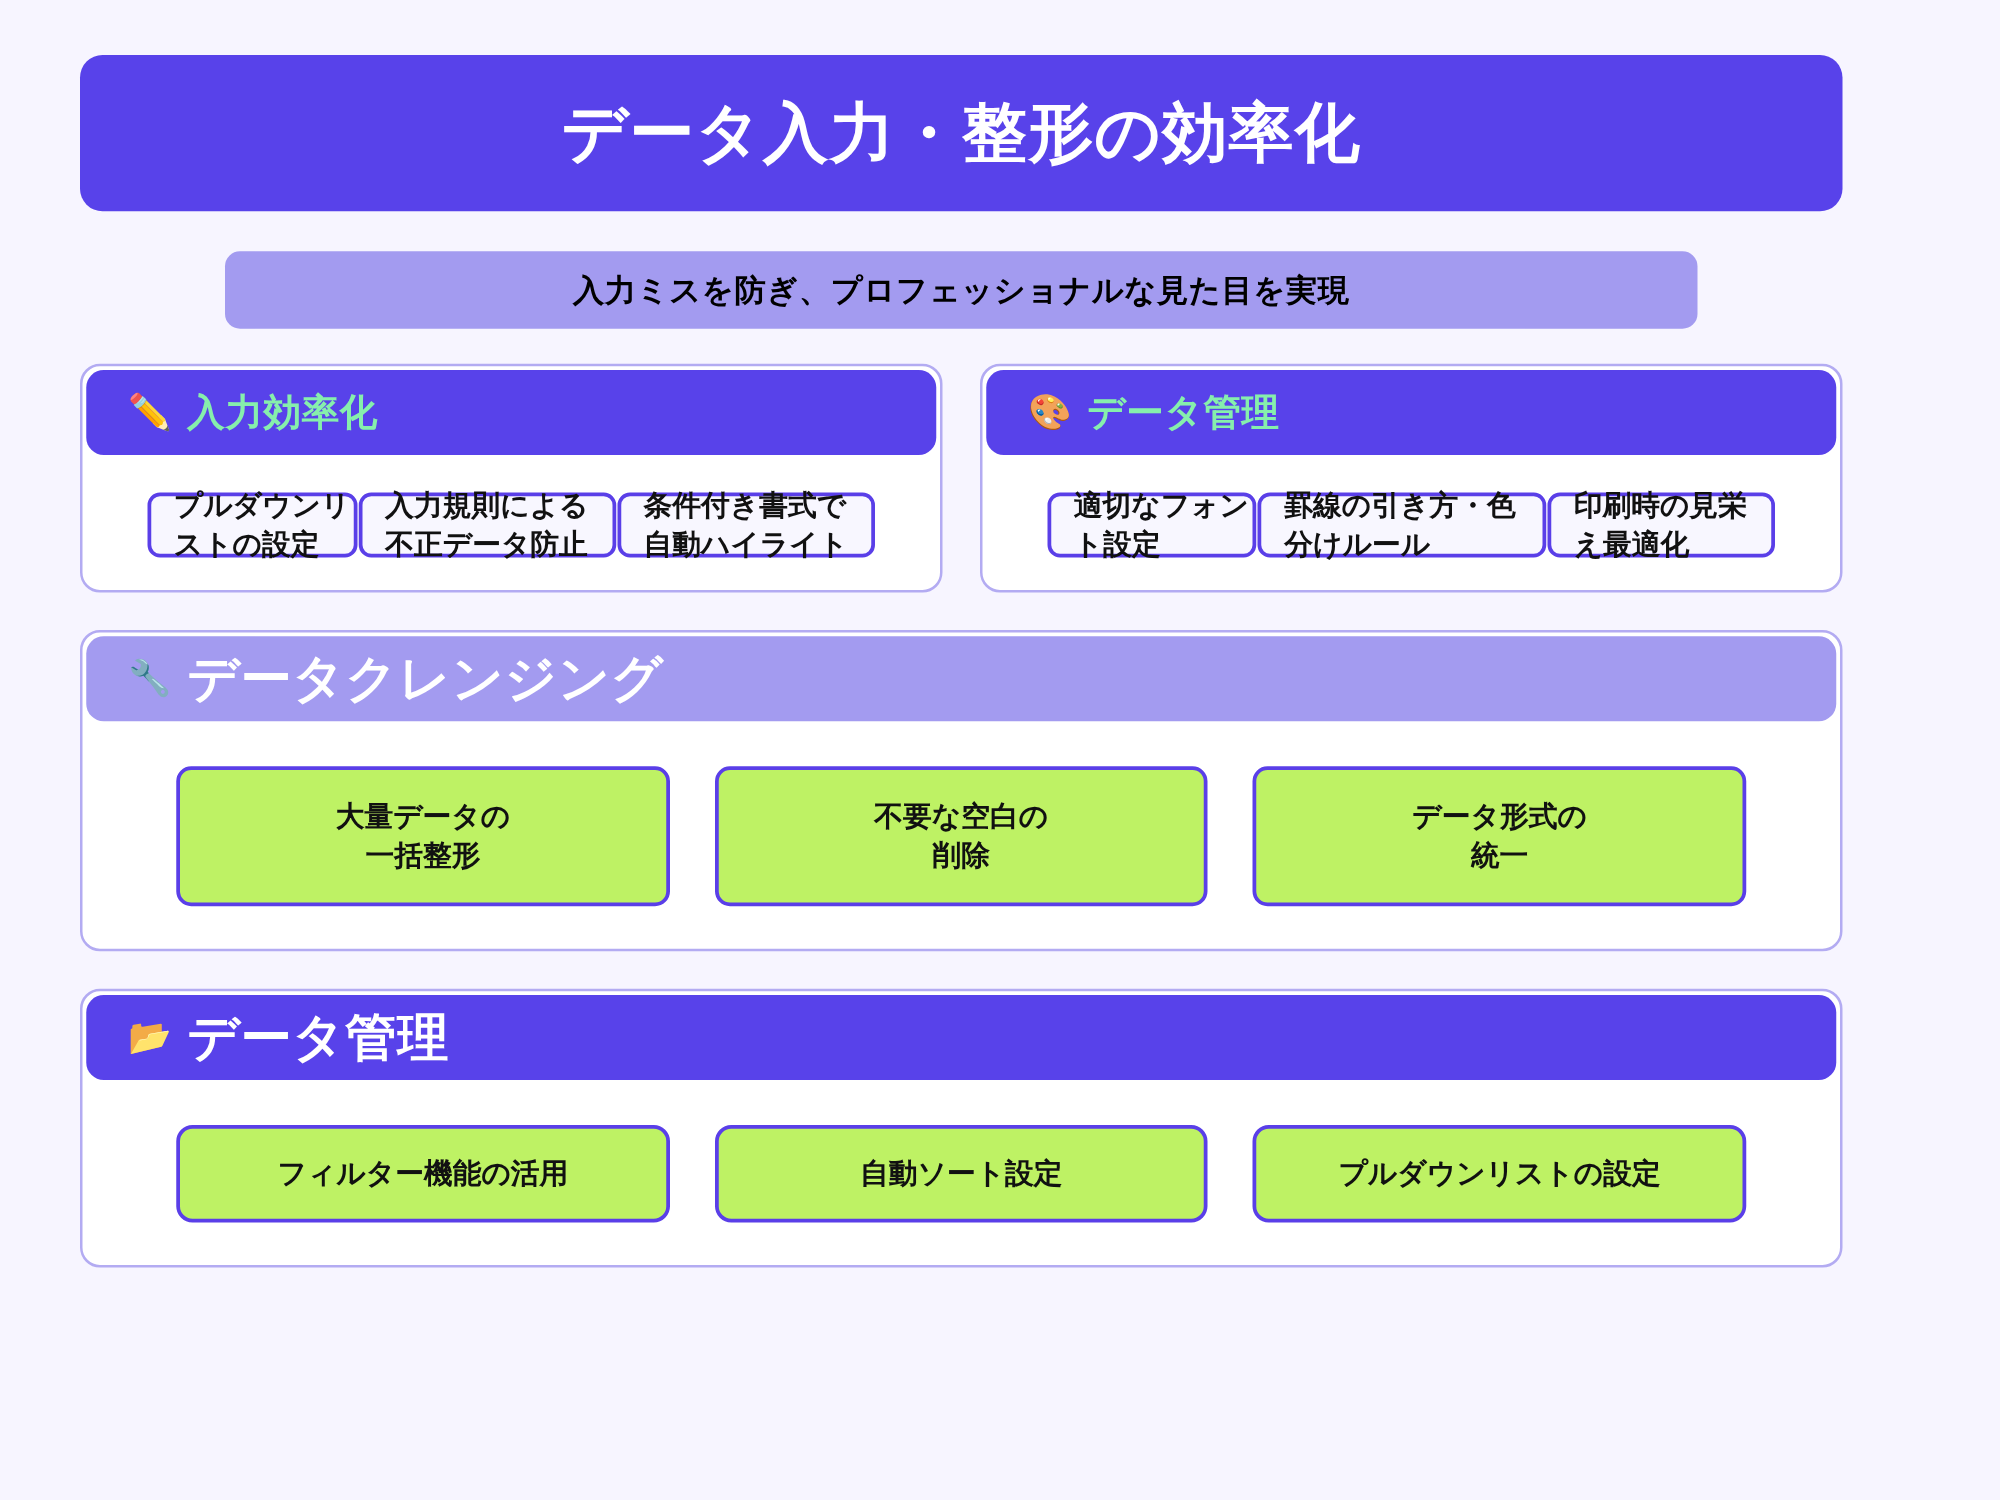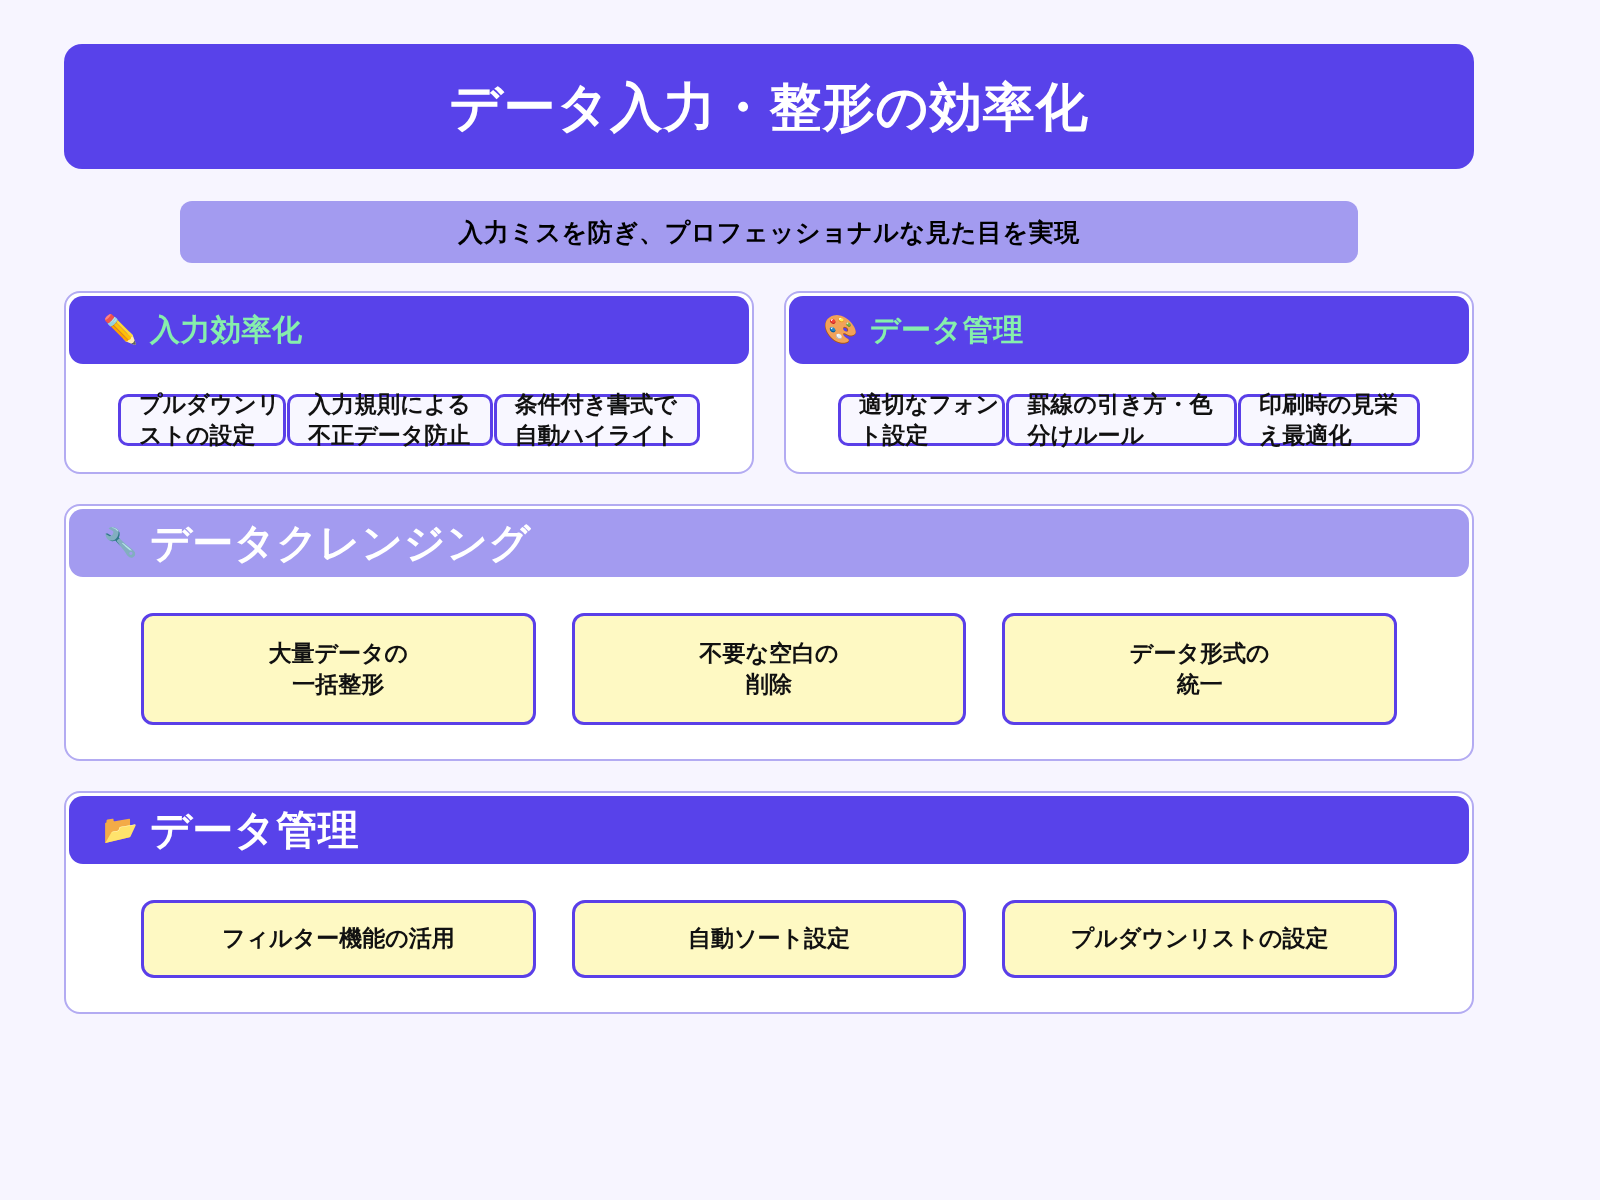--- a/index.html
+++ b/index.html
@@ -158,21 +158,21 @@
   .section-body {
     padding: 36px 75px 0 75px;
     display: flex;
     gap: 36px;
   }
 
   .tile {
     flex: 1;
     border: 3px solid #5a3fe8;
     border-radius: 12px;
-    background: #fef9c3;
+    background: #bef264;
     display: flex;
     align-items: center;
     justify-content: center;
     text-align: center;
   }
   .tile.tall  { height: 112px; }
   .tile.short { height: 78px; border-radius: 13px; }
   .tile .tile-text {
     font-size: 23px;
     font-weight: bold;

